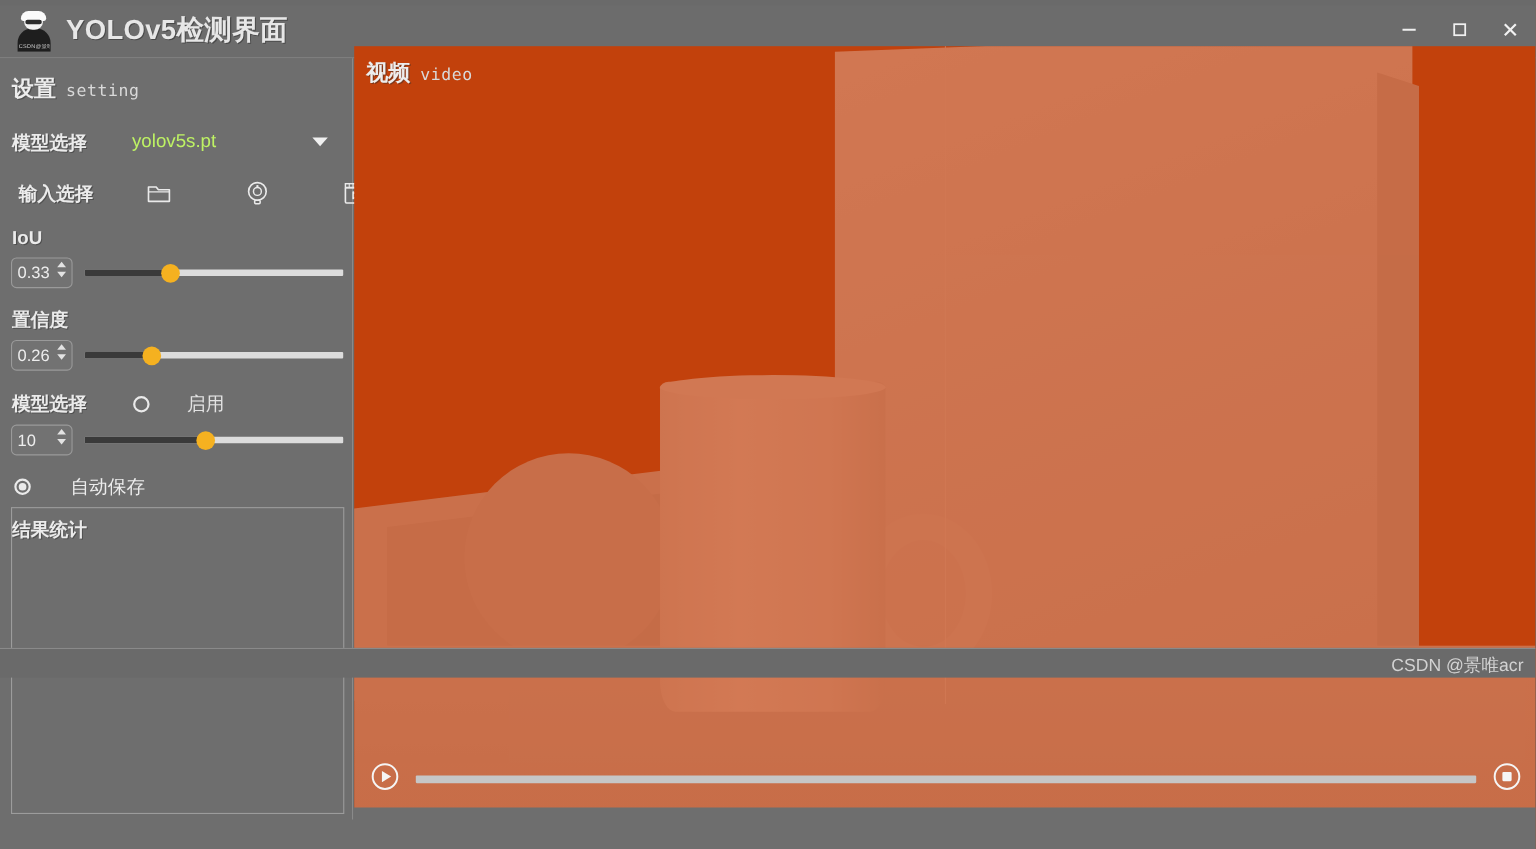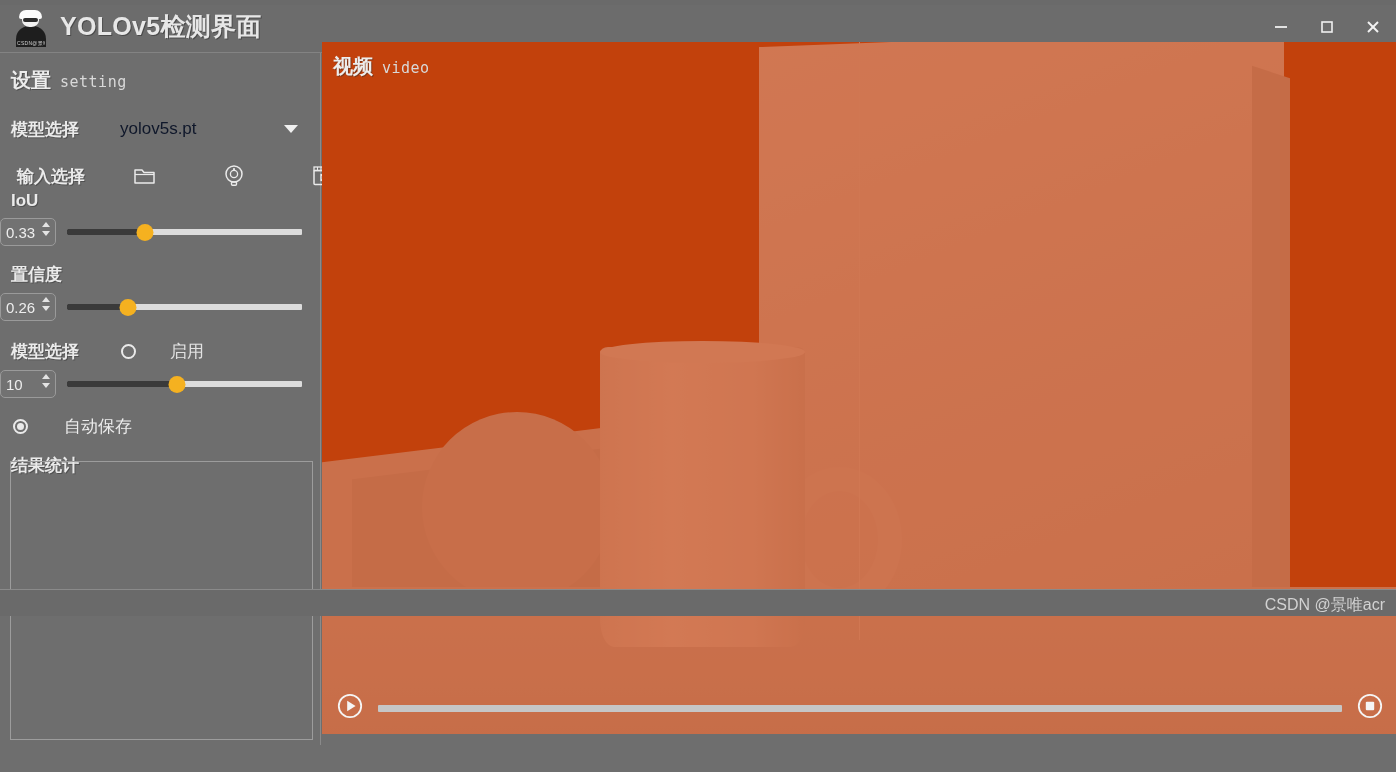--- a/index.html
+++ b/index.html
@@ -136,21 +136,21 @@
     font-size: 17px; font-weight: bold; color: #ebebeb;
     text-shadow: 1px 1px 0 rgba(45,45,45,0.45);
     white-space: nowrap;
   }
 
   
   #row-model { margin-top: 22px; height: 26px; }
   #model-value {
     margin-left: 17px;
     font-size: 17px;
-    color: #0f172a;
+    color: #bef264;
     flex: 1;
   }
   #model-caret {
     margin-right: 22px;
     width: 0; height: 0;
     border-left: 7px solid transparent;
     border-right: 7px solid transparent;
     border-top: 8px solid #f0f0f0;
     cursor: pointer;
   }
@@ -165,25 +165,26 @@
   #icon-folder { margin-left: 24px; }
   #icon-camera { margin-left: 41px; }
   #icon-video  { margin-left: 41px; }
 
   
   .slider-title {
     padding-left: 11px;
     font-size: 17px; font-weight: bold; color: #ebebeb;
     text-shadow: 1px 1px 0 rgba(45,45,45,0.45);
   }
-  #t-iou   { }
+  #t-iou   { margin-top: 16px; }
   #t-conf  { margin-top: 17px; }
 
   .slider-row {
     display: flex; align-items: center;
+    padding-left: 10px;
     margin-top: 7px;
   }
 
   .spin {
     width: 56px; height: 28px;
     border: 1px solid #9a9a9a;
     border-radius: 5px;
     background: #727272;
     display: flex; align-items: center;
     position: relative;

